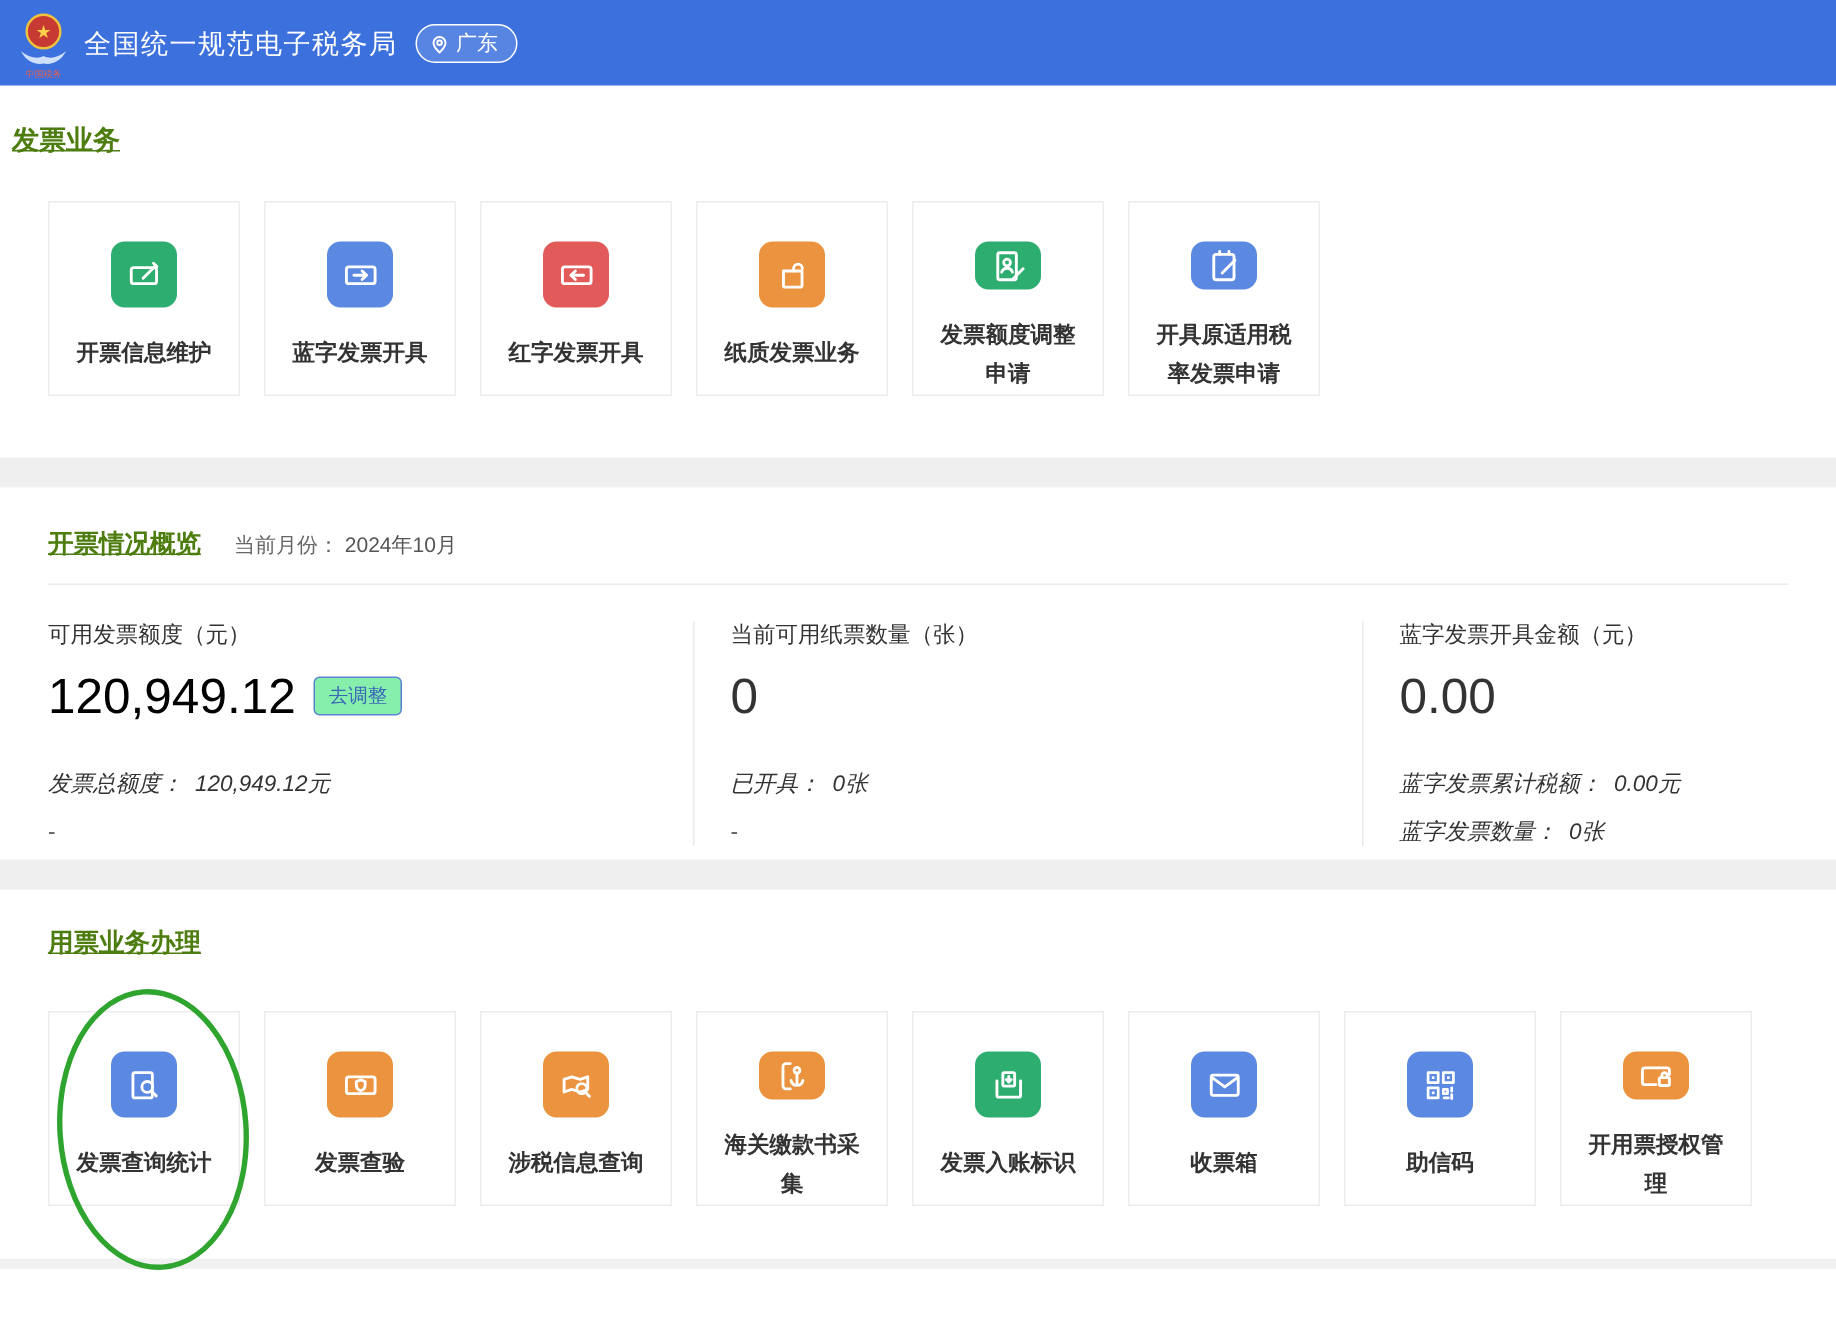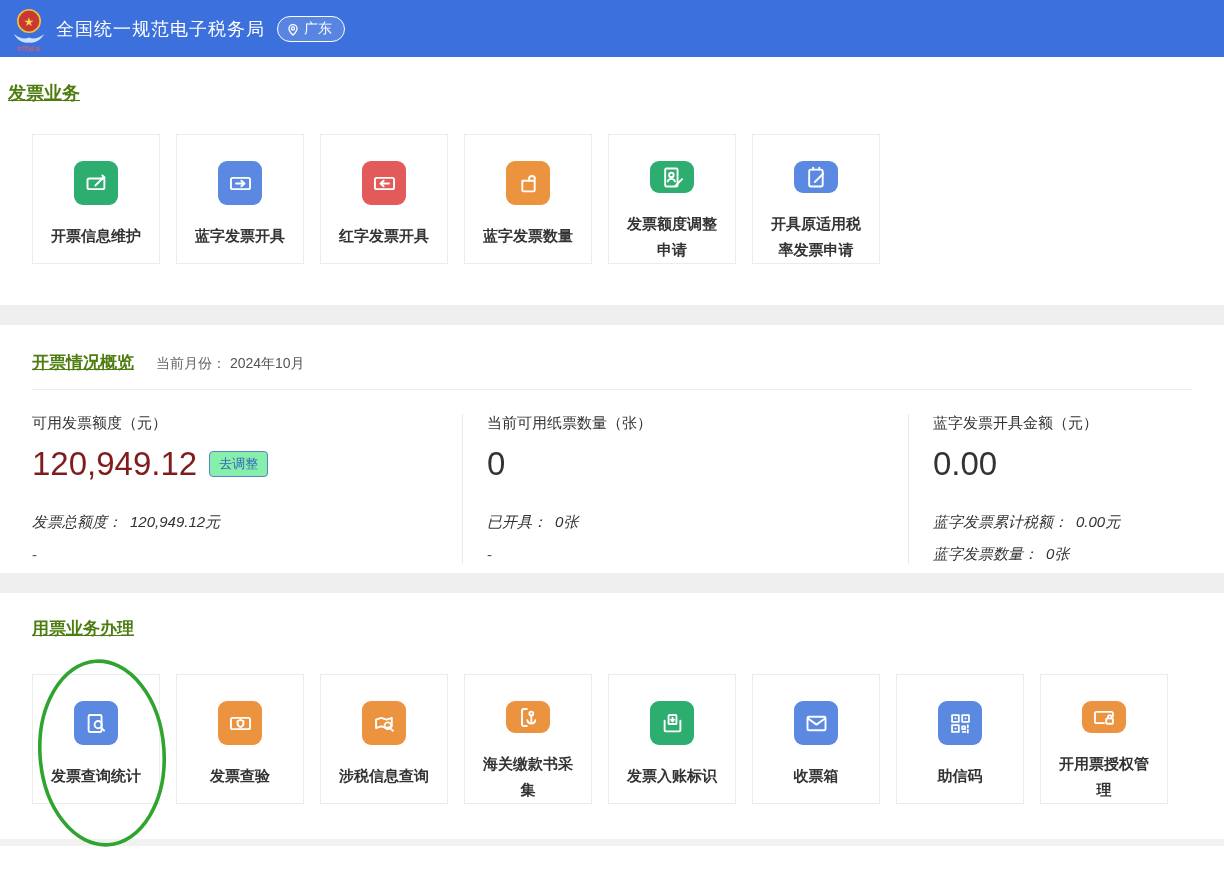--- a/index.html
+++ b/index.html
@@ -120,21 +120,21 @@
       <span class="card-label">红字发票开具</span>
     </div>
 
     <div class="card">
       <span class="icon" style="background-color: rgb(236, 147, 64);">
         <svg class="glyph" width="27" height="27" viewBox="0 0 24 24" fill="none" stroke="#fff" stroke-width="1.7" stroke-linecap="round" stroke-linejoin="round">
           <path d="M6.5 9.5h11V18a1 1 0 0 1-1 1h-9a1 1 0 0 1-1-1z"></path>
             <path d="M12.5 9.5V8a2.6 2.6 0 0 1 5.2 0"></path>
         </svg>
       </span>
-      <span class="card-label">蓝字发票数量</span>
+      <span class="card-label">纸质发票业务</span>
     </div>
 
     <div class="card">
       <span class="icon" style="background-color: rgb(46, 173, 112);">
         <svg class="glyph" width="27" height="27" viewBox="0 0 24 24" fill="none" stroke="#fff" stroke-width="1.7" stroke-linecap="round" stroke-linejoin="round">
           <rect x="5.5" y="4" width="11" height="16" rx="1.2"></rect>
             <circle cx="11" cy="9.8" r="2"></circle>
           <path d="M7.8 15.5c.5-1.5 1.8-2.3 3.2-2.3s2.7.8 3.2 2.3"></path>
             <path d="M14.5 19.5l6-6"></path>
         </svg>
@@ -166,21 +166,21 @@
       <span class="val">2024年10月</span>
     </span>
   </div>
   <div class="sec2-divider"></div>
 
   <div class="stats">
 
     <div class="stat-col c1">
       <div class="stat-title">可用发票额度（元）</div>
       <div class="big-row">
-        <span class="big-num" style="color: #7f1d1d;">120,949.12</span>
+        <span class="big-num" style="color: #000000;">120,949.12</span>
         <button class="adjust-btn">去调整</button>
       </div>
       <div class="sub-row">
         <span>发票总额度：</span><span class="val">120,949.12元</span>
       </div>
       <div class="dash">-</div>
     </div>
 
     <div class="stat-col c2">
       <div class="stat-title">当前可用纸票数量（张）</div>

